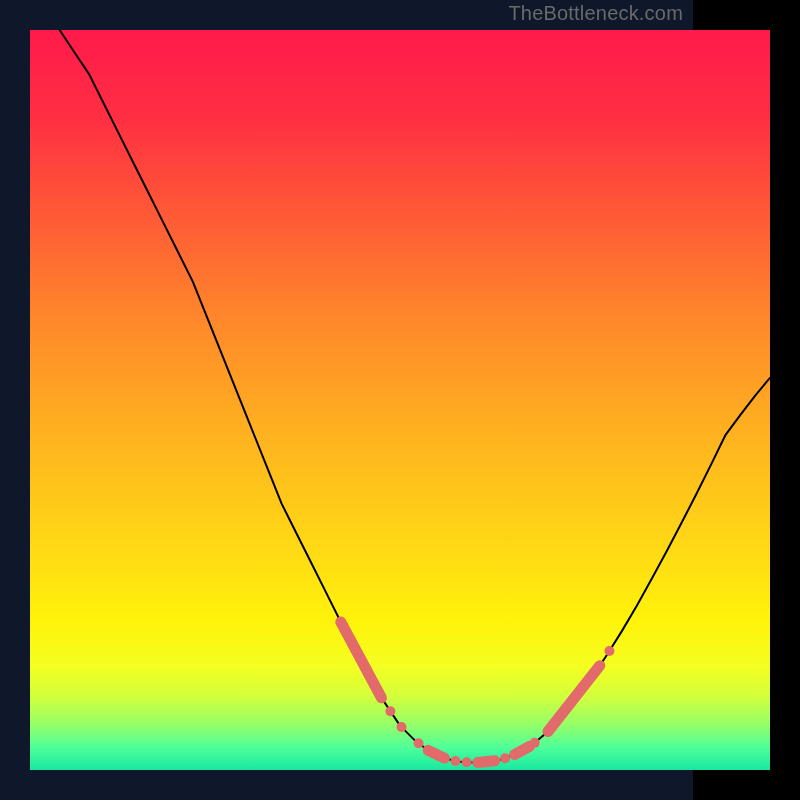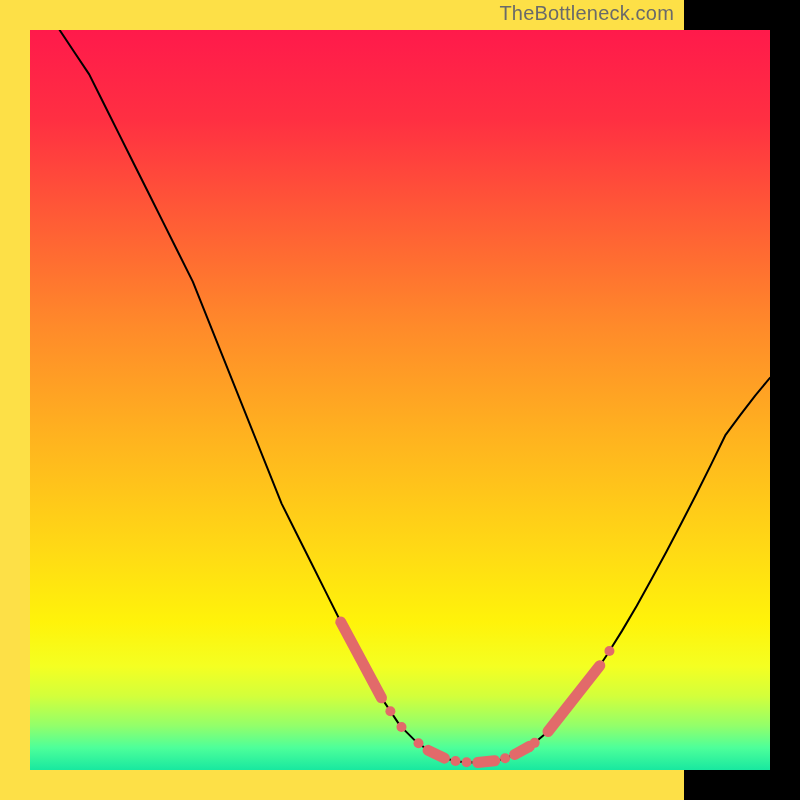--- a/index.html
+++ b/index.html
@@ -10,21 +10,22 @@
     background: #000000;
     overflow: hidden;
     font-family: Arial, Helvetica, sans-serif;
   }
   .frame {
     position: absolute;
     left: 0;
     top: 0;
     width: 684px;
     height: 800px;
-    background: #fde047;
+    background: #0f172a;
+    padding-left: 9px;
   }
   .watermark {
     position: absolute;
     top: 2px;
     right: 10px;
     color: #6a6a6a;
     font-size: 20px;
     font-weight: 500;
     letter-spacing: 0.2px;
     z-index: 50;

